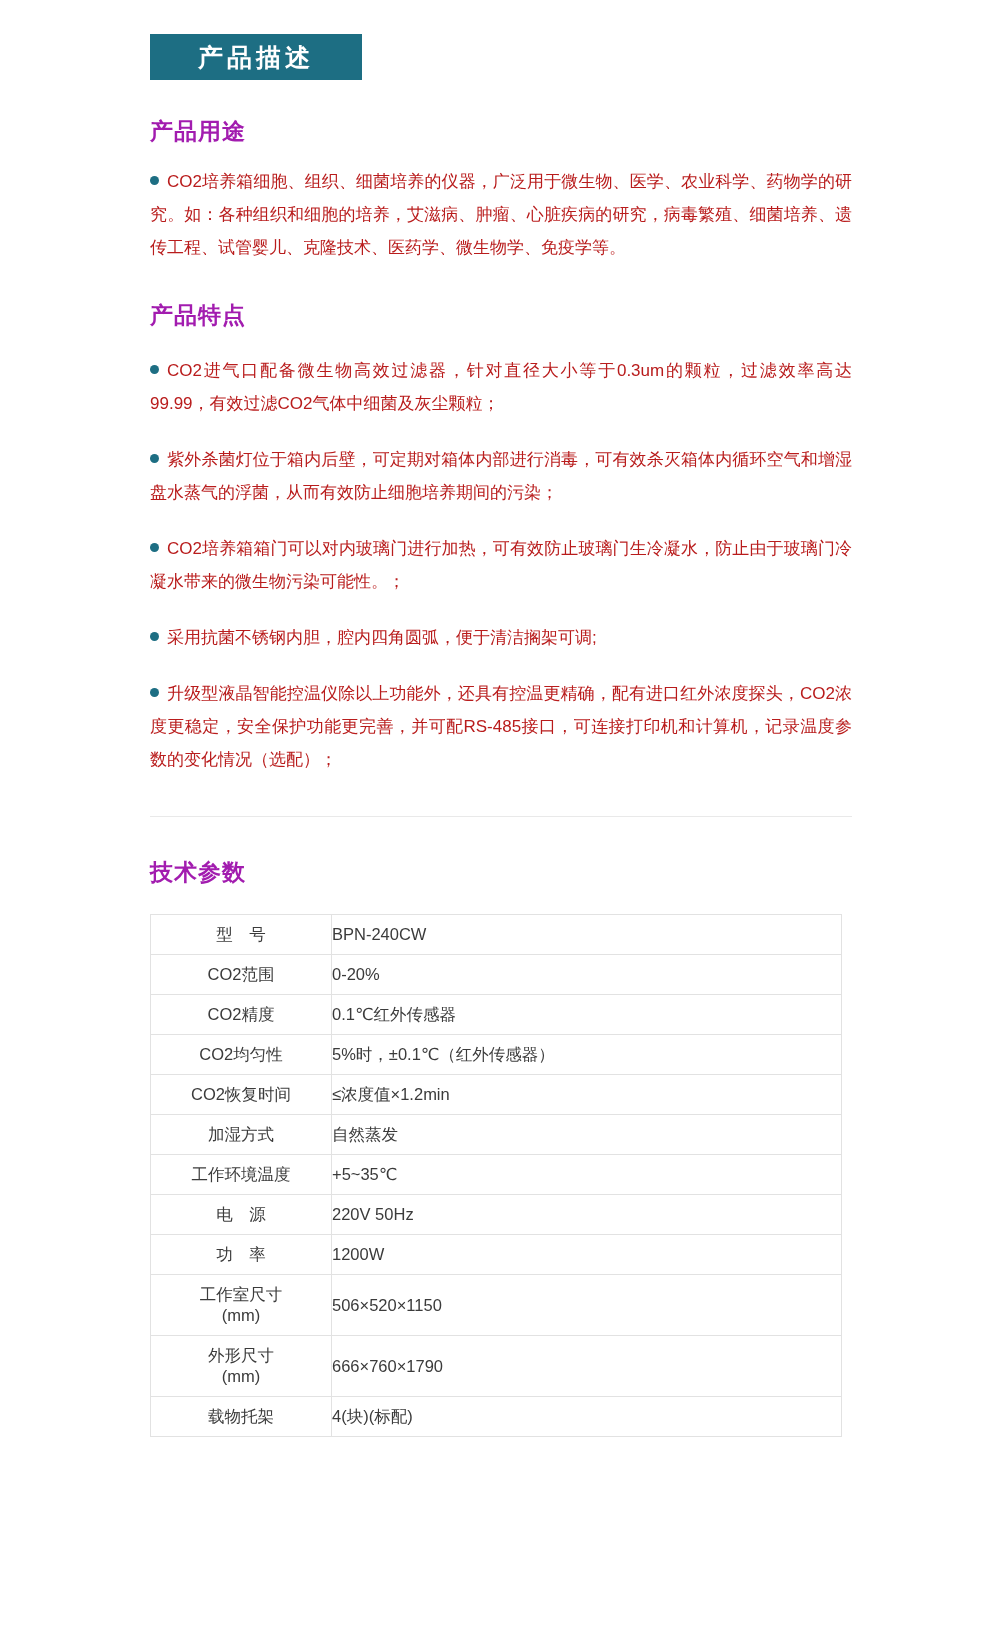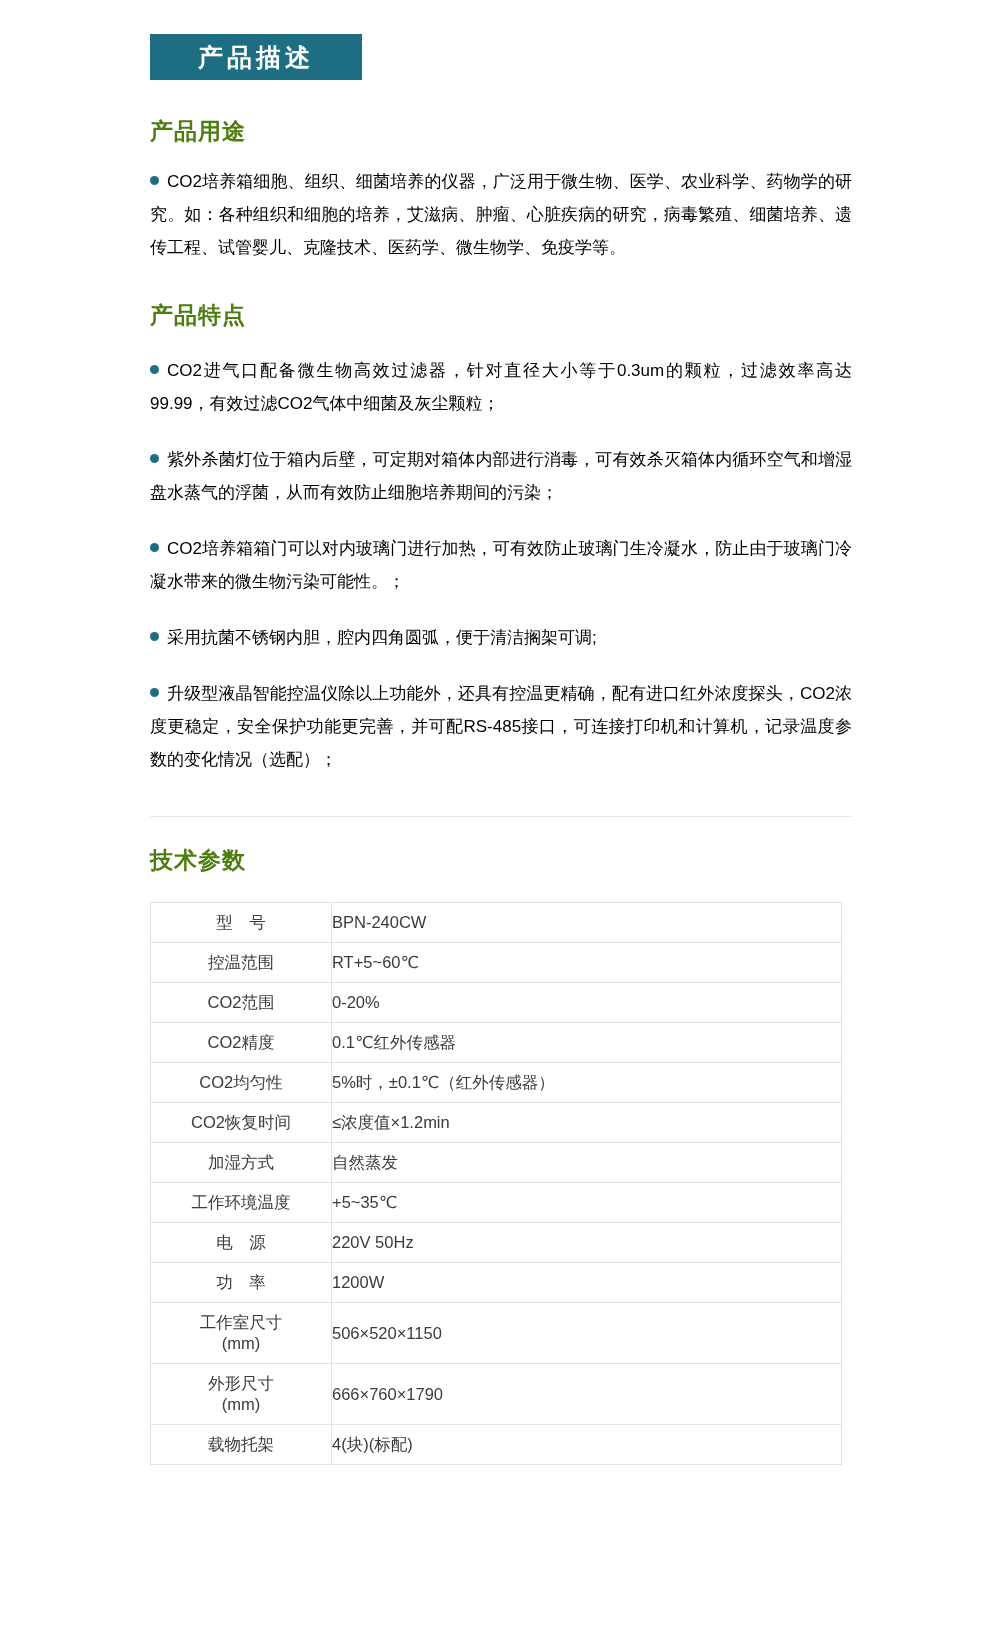--- a/index.html
+++ b/index.html
@@ -29,46 +29,46 @@
   .badge span {
     color: #ffffff;
     font-size: 25px;
     font-weight: bold;
     letter-spacing: 4px;
   }
   .sec-title {
     margin: 36px 0 0 0;
     font-size: 23px;
     font-weight: bold;
-    color: #4d7c0f;
+    color: #a21caf;
     letter-spacing: 1px;
   }
   .para, .feature {
     margin: 18px 0 0 0;
     font-size: 17px;
     line-height: 33px;
-    color: #000000;
+    color: #b91c1c;
     text-align: justify;
   }
   .feature { margin-top: 23px; }
   .dot {
     display: inline-block;
     width: 9px;
     height: 9px;
     border-radius: 50%;
     background: #1d6e83;
     margin-right: 8px;
     vertical-align: 2px;
   }
   .divider {
     border: none;
     border-top: 1px solid #e9e9e9;
     margin: 40px 0 0 0;
   }
-  .sec-title.specs-title { margin-top: 28px; }
+  .sec-title.specs-title { margin-top: 40px; }
   table.specs {
     width: 692px;
     margin-top: 26px;
     border-collapse: collapse;
     font-size: 16.5px;
     color: #3b3b3b;
   }
   table.specs td {
     border: 1px solid #e2e2e2;
     padding: 9px 0;
@@ -110,24 +110,20 @@
 
   <h2 class="sec-title specs-title">技术参数</h2>
 
   <table class="specs">
     <tbody id="specs-body">
         <tr>
           <td class="spec-label">型　号</td>
           <td class="spec-value">BPN-240CW</td>
         </tr>
         <tr>
-          <td class="spec-label">控温范围</td>
-          <td class="spec-value">RT+5~60℃</td>
-        </tr>
-        <tr>
           <td class="spec-label">CO2范围</td>
           <td class="spec-value">0-20%</td>
         </tr>
         <tr>
           <td class="spec-label">CO2精度</td>
           <td class="spec-value">0.1℃红外传感器</td>
         </tr>
         <tr>
           <td class="spec-label">CO2均匀性</td>
           <td class="spec-value">5%时，±0.1℃（红外传感器）</td>

